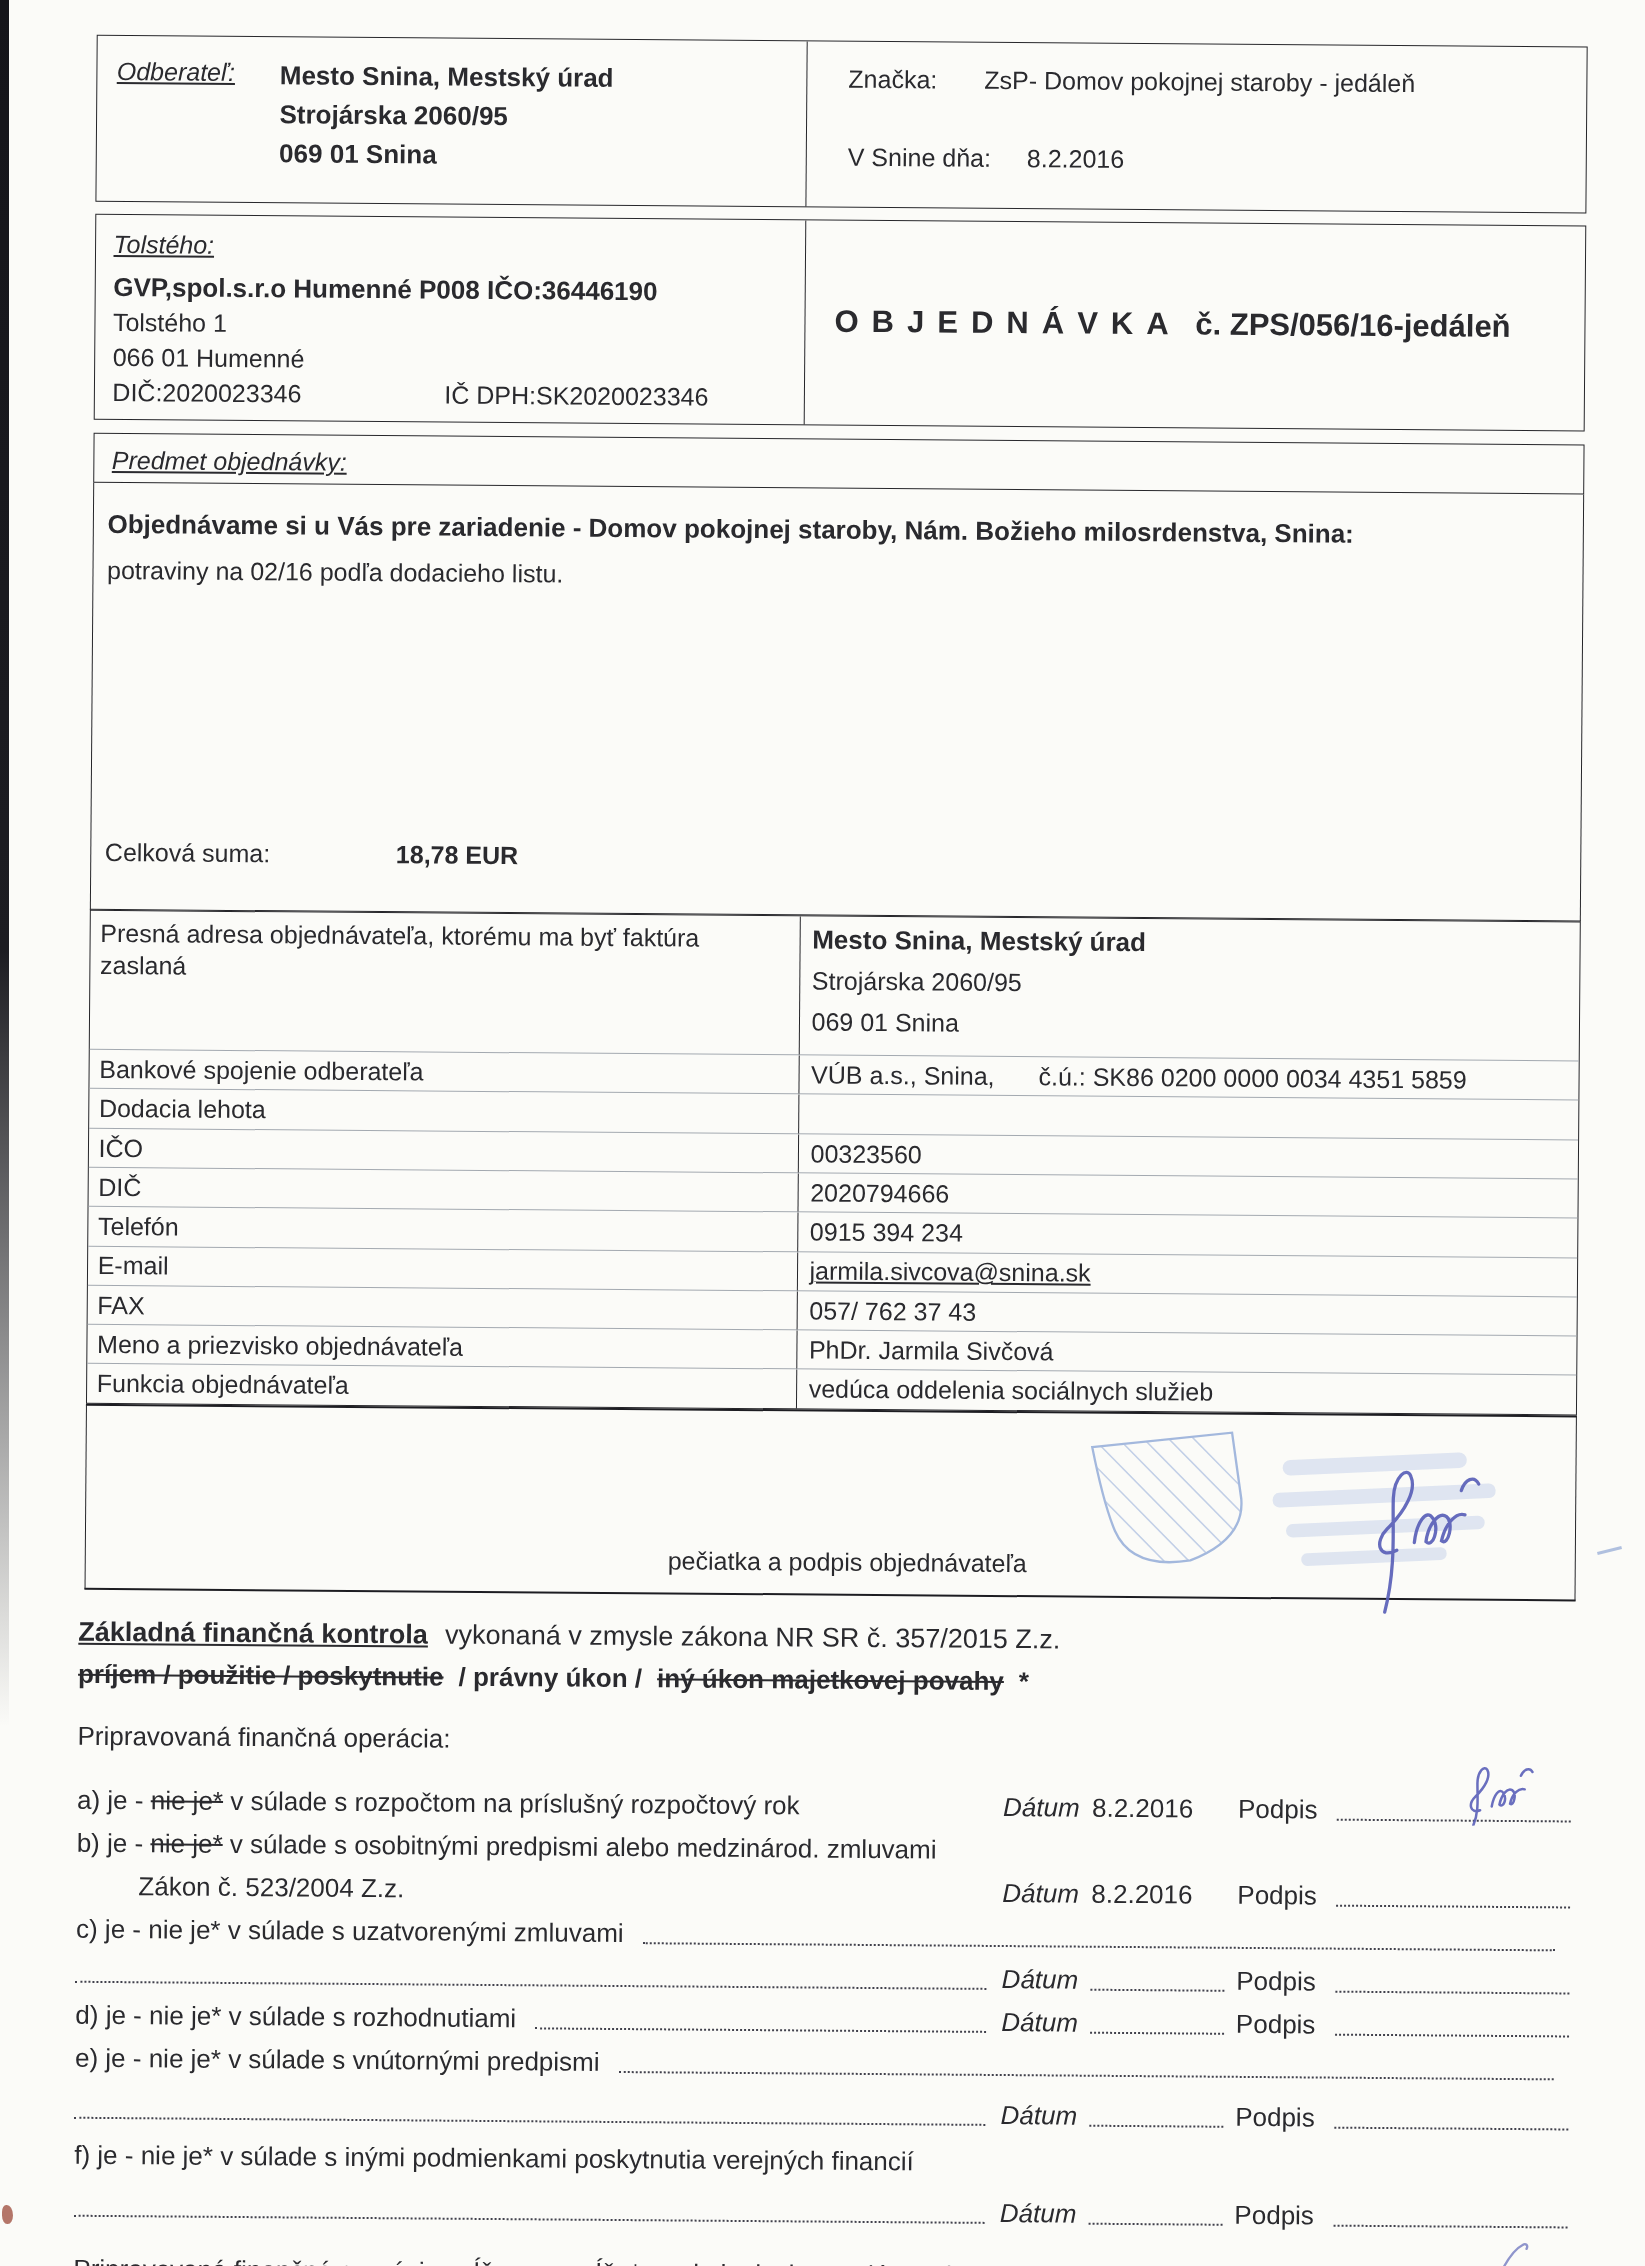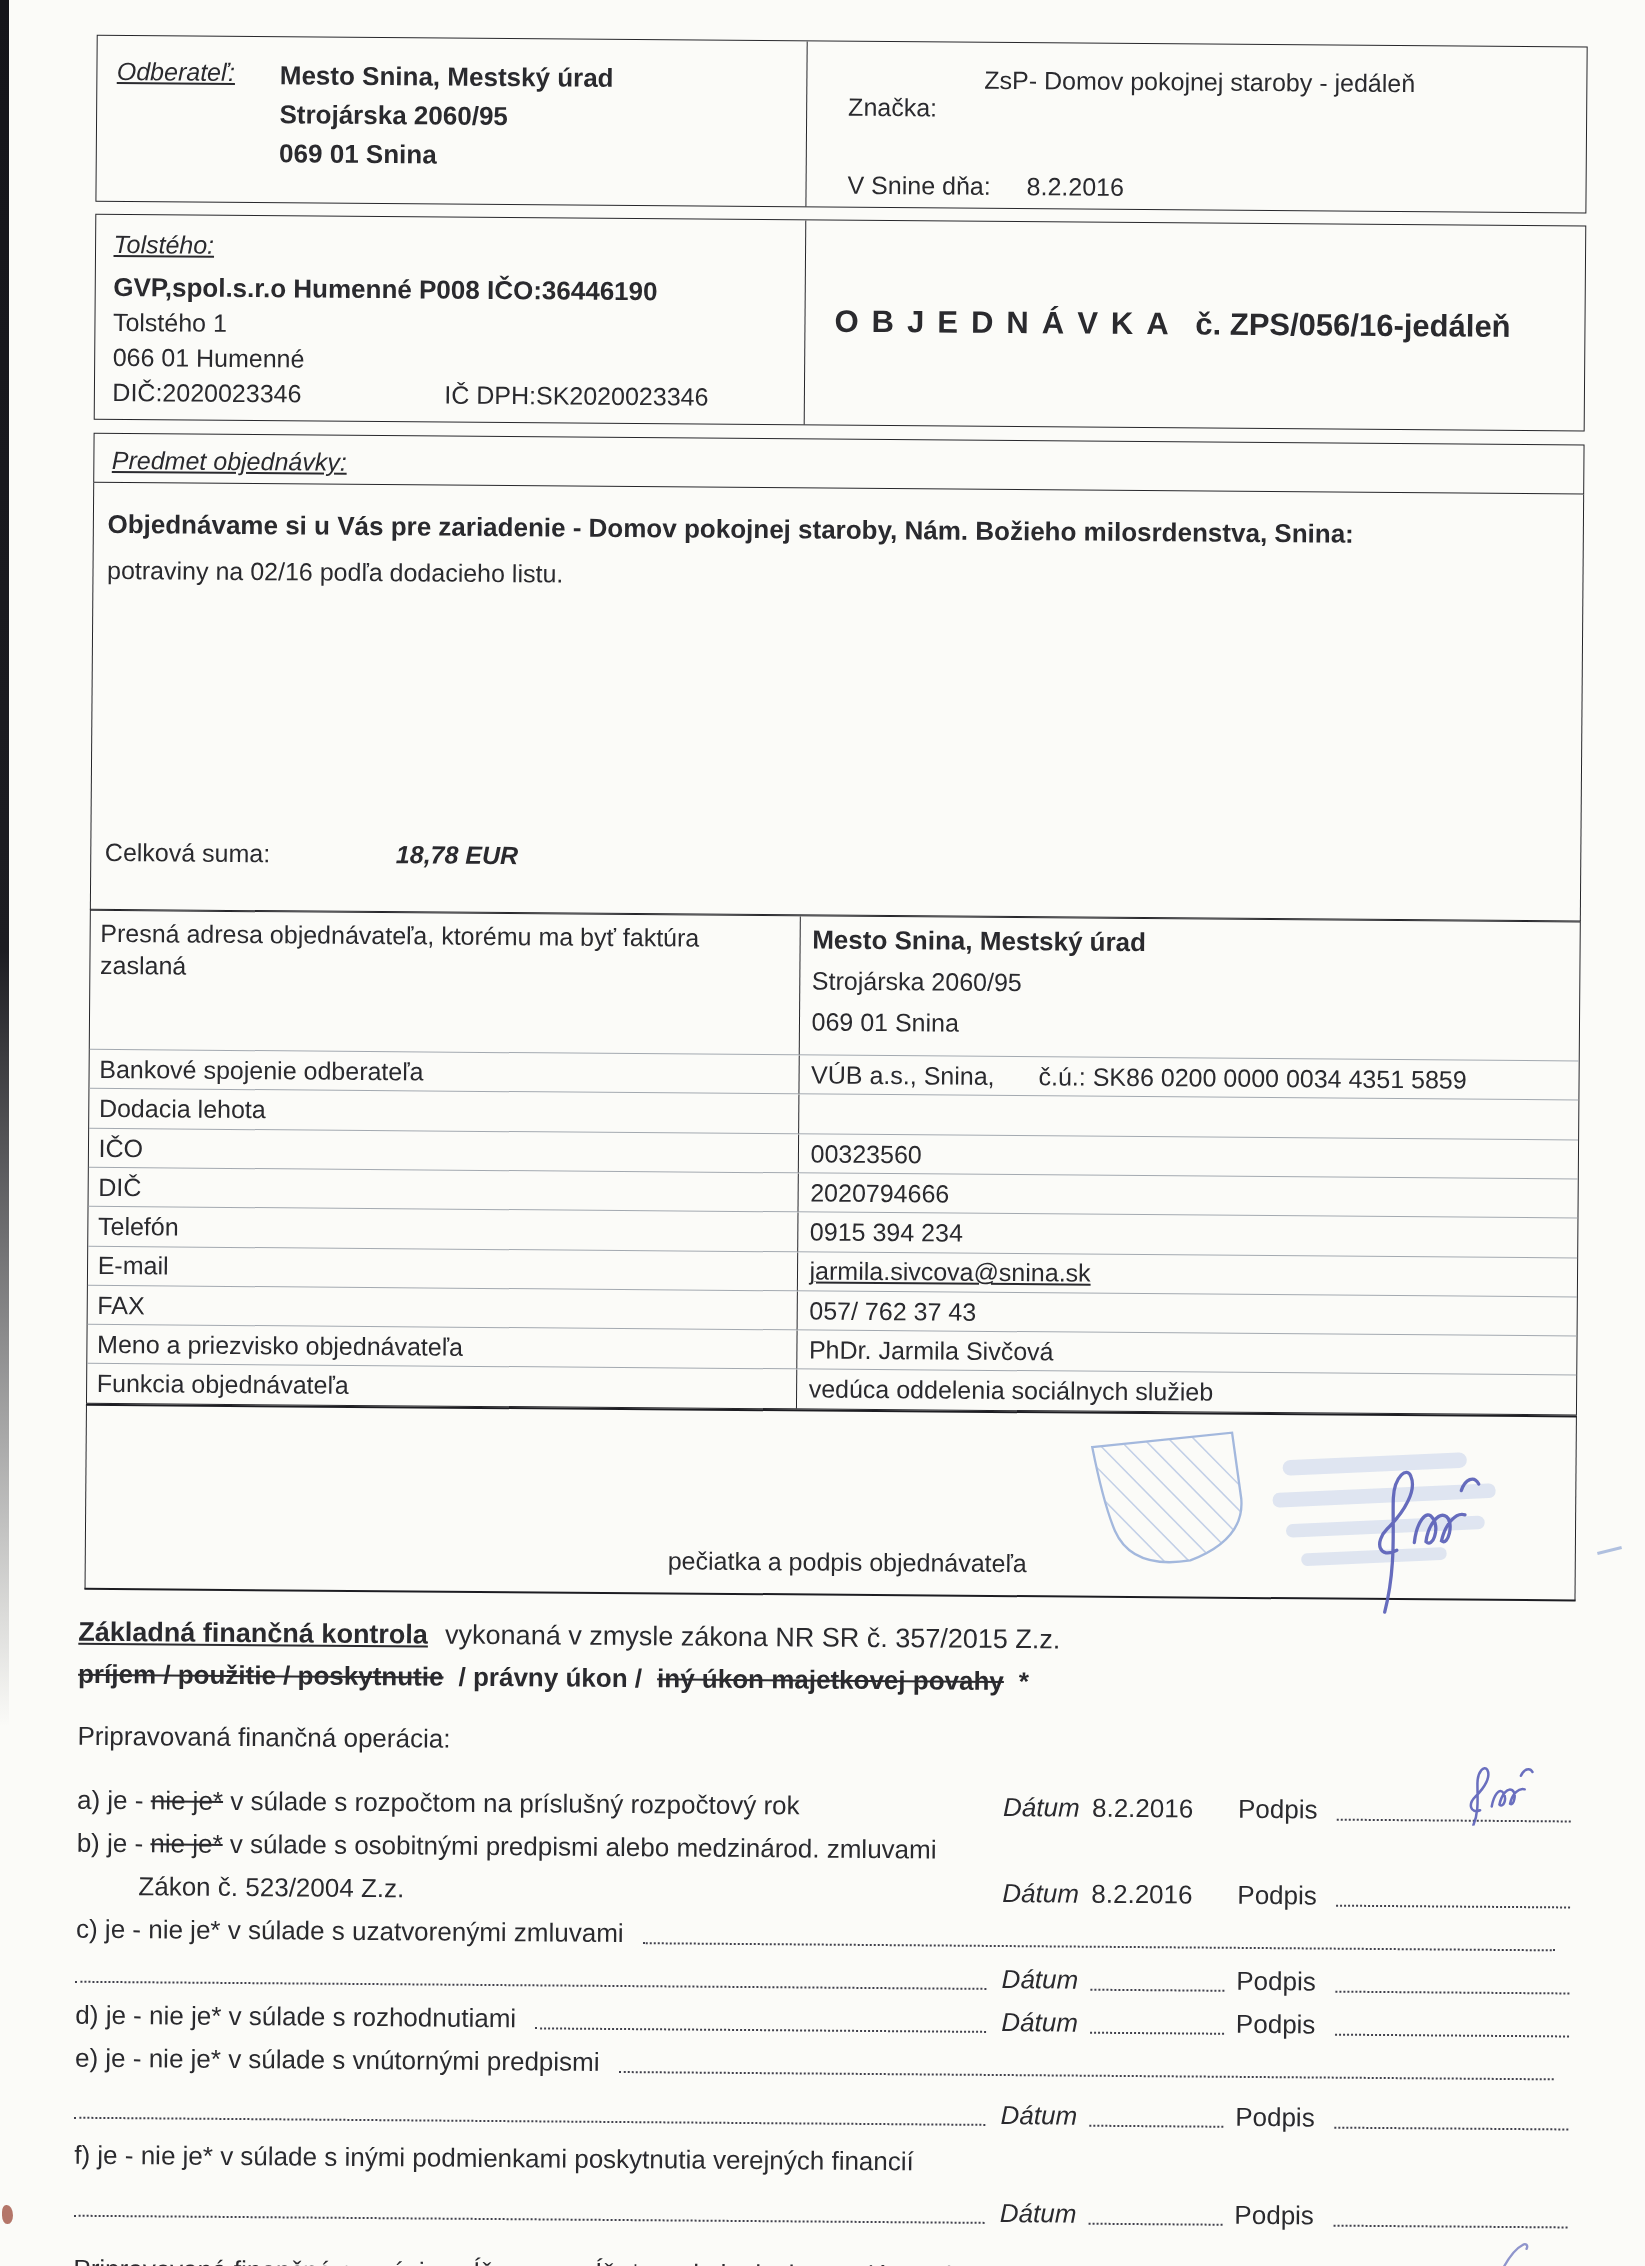--- a/index.html
+++ b/index.html
@@ -24,21 +24,21 @@
   .u { text-decoration:underline; }
   .box { border:1.9px solid #26262a; background:transparent; }
 
   
   .boxA { display:flex; height:167px; margin-bottom:11.6px; }
   .cellA-left { flex:0 0 710px; border-right:1.9px solid #26262a; padding:19.4px 15.5px 0 19.4px; display:flex; }
   .cellA-left .lab { flex:0 0 163px; }
   .addr-lines div { font-weight:bold; font-size:26px; line-height:39px; }
   .cellA-right { flex:1; padding:21.3px 15.5px 0 41px; }
   .zn-row { display:flex; }
-  .zn-row .lab { flex:0 0 136px;margin-top:28px; }
+  .zn-row .lab { flex:0 0 136px; }
   .date-row { margin-top:45px; }
   .date-row .val { margin-left:29px; }
 
   
   .boxB { display:flex; height:206px; margin-bottom:13.6px; }
   .cellB-left { flex:0 0 710px; border-right:1.9px solid #26262a; padding:13.6px 13.6px 0 17.5px; }
   .cellB-left .lab { display:inline-block; margin-bottom:9.7px; }
   .supp-name { font-weight:bold; font-size:26px; line-height:35px; }
   .supp-line { line-height:35px; }
   .supp-ids span:first-child { display:inline-block; width:325px; }
@@ -46,21 +46,21 @@
   .order-title { font-weight:bold; font-size:31px; letter-spacing:.42em; white-space:nowrap; }
   .order-num  { font-weight:bold; font-size:31px; margin-left:13.6px; white-space:nowrap; }
 
   
   .boxC { height:50px; padding:9.7px 0 0 17.5px; }
   .boxD { border-top:none; height:427px; padding:25px 15.5px 41px 13.6px; display:flex; flex-direction:column; }
   .subj-bold { font-weight:bold; font-size:26px; }
   .subj-reg  { margin-top:11.6px; }
   .total-row { margin-top:auto; display:flex; }
   .total-row .lab { flex:0 0 291px; }
-  .total-row .val { font-weight:bold;font-style:italic; }
+  .total-row .val { font-weight:bold; }
 
   
   .boxE { border-top:1.9px solid #26262a; }
   .arow { display:flex; border-top:1px solid #a3a9b0; min-height:37px; align-items:center; }
   .arow:first-child { border-top:none; align-items:flex-start; height:138px; }
   .acell-l { flex:0 0 710px; border-right:1.9px solid #26262a; padding:2.9px 9.7px 2.9px 9.7px; align-self:stretch; display:flex; align-items:center; }
   .arow:first-child .acell-l { align-items:flex-start; padding-top:5.8px; }
   .acell-r { flex:1; padding:2.9px 7.8px 2.9px 11.6px; }
   .inv-name { font-weight:bold; font-size:26px; line-height:41px; }
   .inv-line { line-height:41px; }

